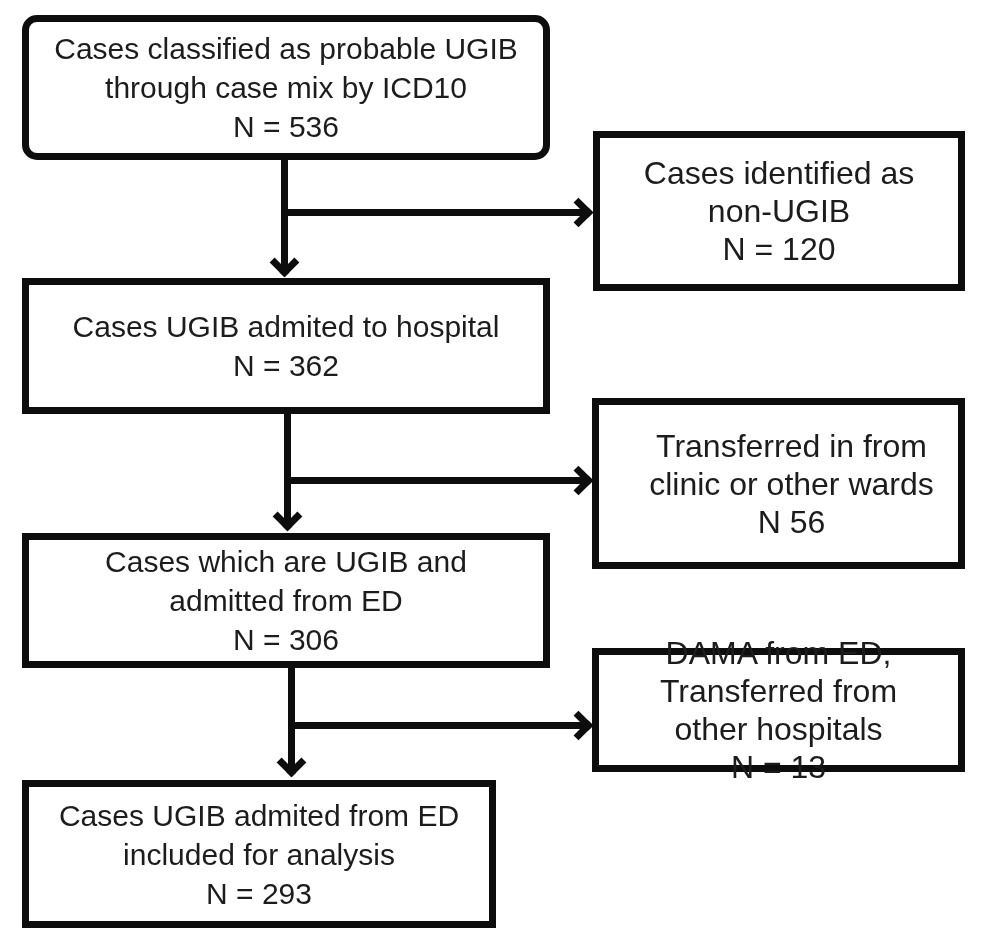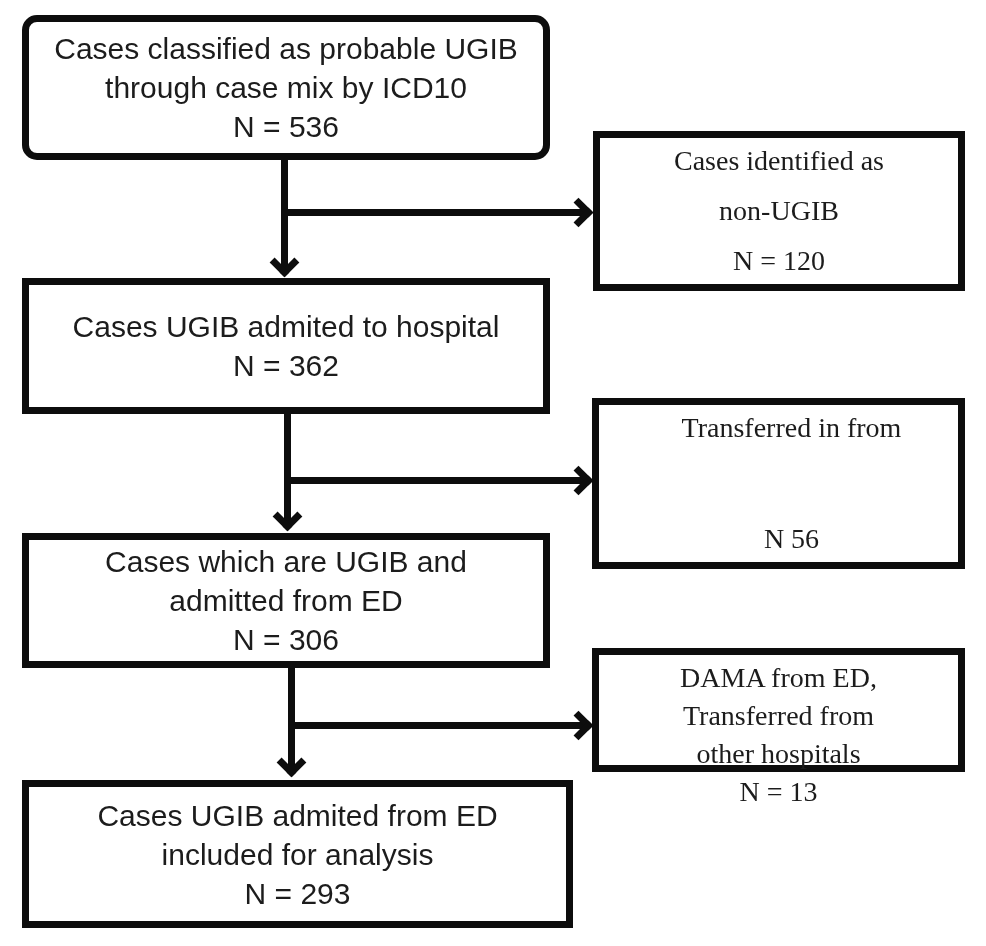--- a/index.html
+++ b/index.html
@@ -26,24 +26,23 @@
     text-align:center;
     color:var(--text);
     padding:4px 8px;
   }
   .main-box{
     font-family:"Liberation Sans", sans-serif;
     font-size:30px;
     line-height:39px;
   }
   .side-box{
-    font-family:Liberation Serif, serif;
-    font-size:28px;
+    font-family:Liberation Sans, sans-serif;
+    font-size:32px;
     line-height:38px;
-    justify-content:space-between;
   }
   .tline{white-space:nowrap;}
   .vbar{
     position:absolute;
     width:7px;
     background:var(--line);
   }
   .hbar{
     position:absolute;
     height:7px;
@@ -74,34 +73,35 @@
     <div class="tline">Cases UGIB admited to hospital</div>
     <div class="tline">N = 362</div>
   </div>
 
   <div class="box main-box" style="left:22px;top:533px;width:528px;height:135px;">
     <div class="tline">Cases which are UGIB and</div>
     <div class="tline">admitted from ED</div>
     <div class="tline">N = 306</div>
   </div>
 
-  <div class="box main-box" style="left:22px;top:780px;width:551px;height:148px;">
+  <div class="box main-box" style="left:22px;top:780px;width:474px;height:148px;">
     <div class="tline">Cases UGIB admited from ED</div>
     <div class="tline">included for analysis</div>
     <div class="tline">N = 293</div>
   </div>
 
   <div class="box side-box" style="left:593px;top:131px;width:372px;height:160px;">
     <div class="tline">Cases identified as</div>
     <div class="tline">non-UGIB</div>
     <div class="tline">N = 120</div>
   </div>
 
   <div class="box side-box" style="left:592px;top:398px;width:373px;height:171px;padding-left:34px;">
     <div class="tline">Transferred in from</div>
+    <div class="tline">clinic or other wards</div>
     <div class="tline">N 56</div>
   </div>
 
   <div class="box side-box" style="left:592px;top:648px;width:373px;height:124px;">
     <div class="tline">DAMA from ED,</div>
     <div class="tline">Transferred from</div>
     <div class="tline">other hospitals</div>
     <div class="tline">N = 13</div>
   </div>
 

